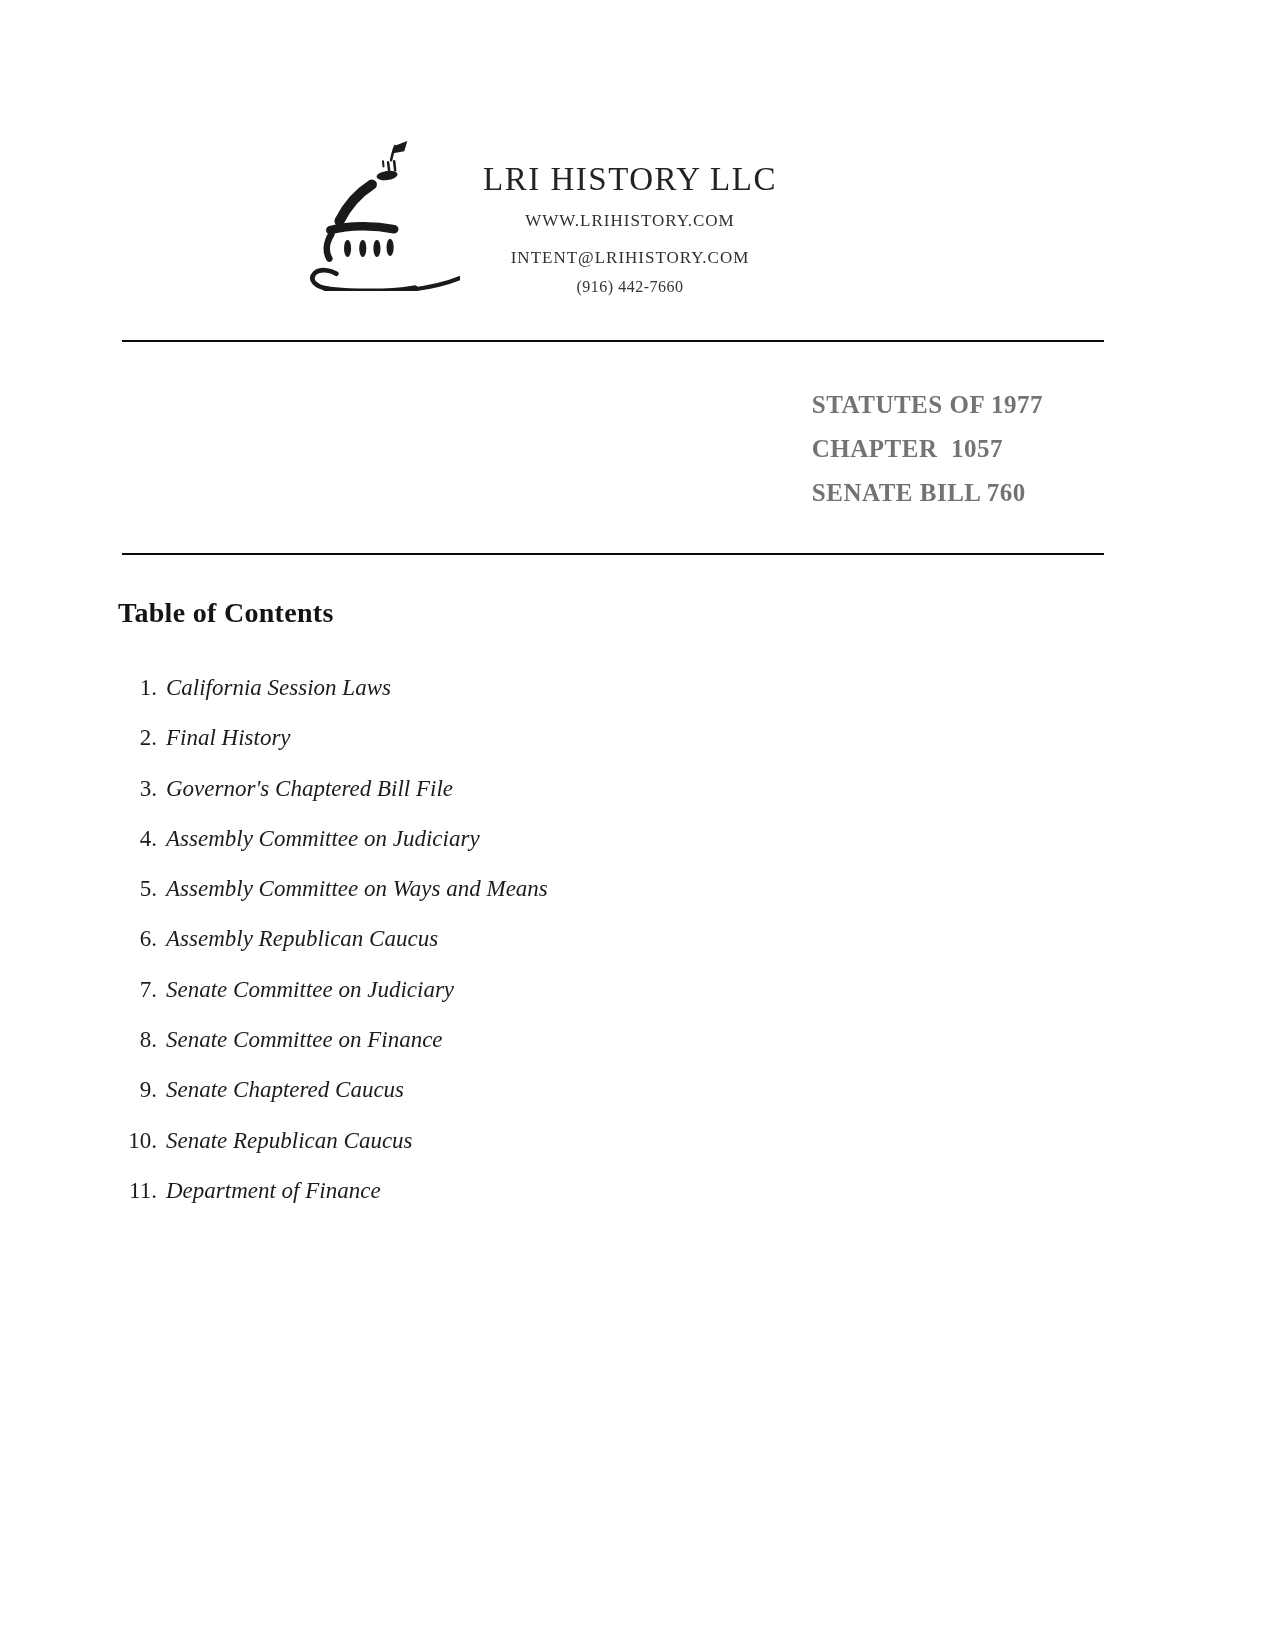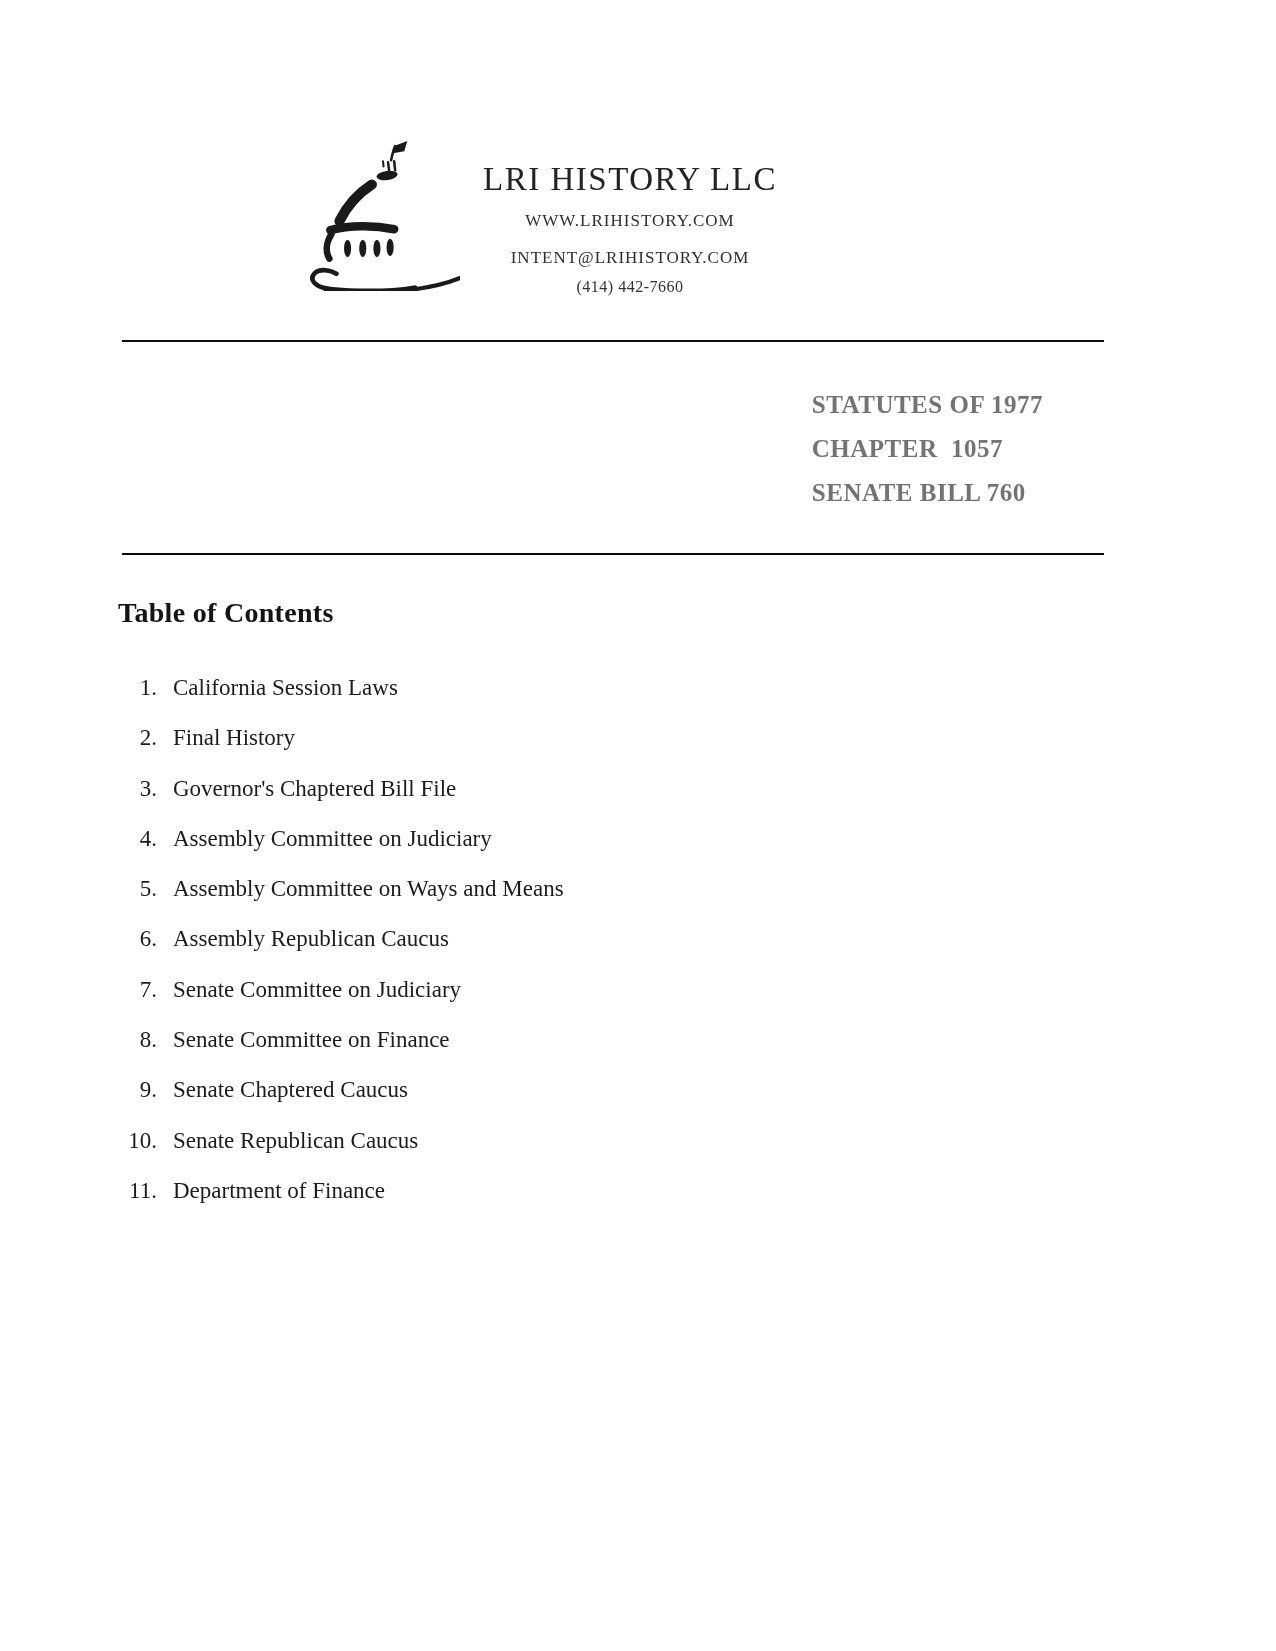--- a/index.html
+++ b/index.html
@@ -100,21 +100,22 @@
     font-size: 23px;
     line-height: 50.3px;
     color: #1c1c1c;
   }
   .toc-num {
     width: 57px;
     text-align: right;
     flex: 0 0 auto;
   }
   .toc-label {
-    margin-left: 16px;
+    margin-left: 9px;
+    font-style: italic;
   }
 </style>
 </head>
 <body>
 
 <div class="page">
 
   <header>
     <svg class="logo" viewBox="0 0 155 150" fill="none" stroke="#1a1a1a" stroke-linecap="round" stroke-linejoin="round">
 
@@ -140,21 +141,21 @@
 
       <path d="M24,149 C55,152 85,152 110,148" stroke-width="7"></path>
       <path d="M105,149 C130,146 145,142 160,135" stroke-width="4"></path>
       <path d="M26,148 C12,146 5,139 12,132 C17,128 27,129 33,133" stroke-width="4.5"></path>
     </svg>
 
     <div class="lh-text">
       <div class="company-name">LRI HISTORY LLC</div>
       <div class="lh-contact">WWW.LRIHISTORY.COM</div>
       <div class="lh-contact">INTENT@LRIHISTORY.COM</div>
-      <div class="lh-phone">(414) 442-7660</div>
+      <div class="lh-phone">(916) 442-7660</div>
     </div>
   </header>
 
   <div class="rule rule-top"></div>
 
   <section class="doc-info">
     <div>STATUTES OF 1977</div>
     <div>CHAPTER  1057</div>
     <div>SENATE BILL 760</div>
   </section>

